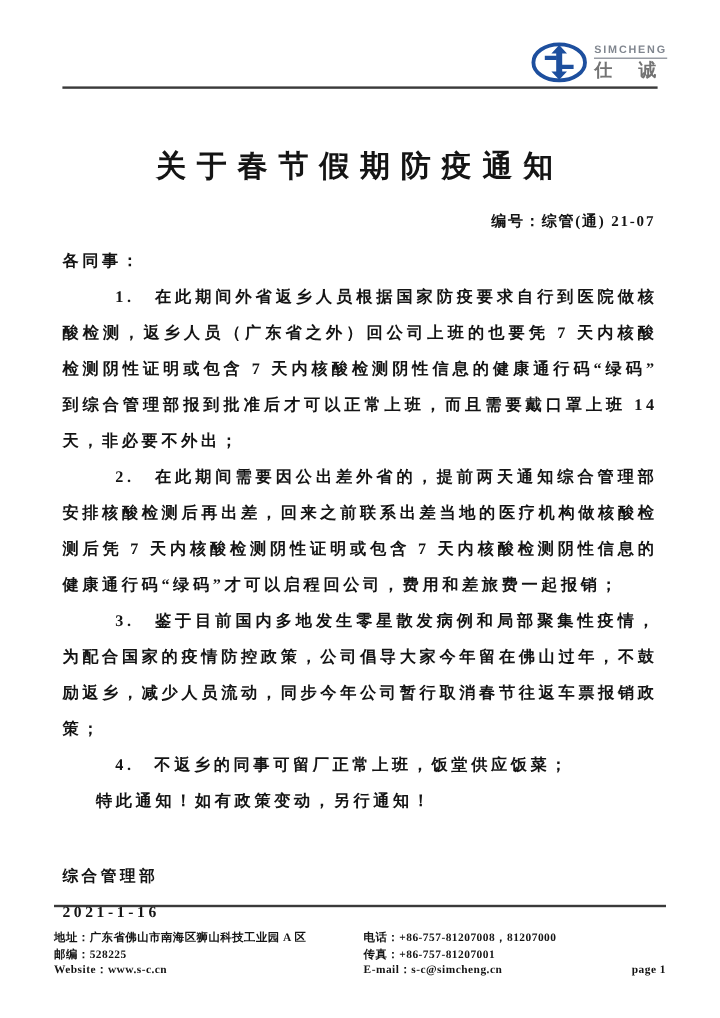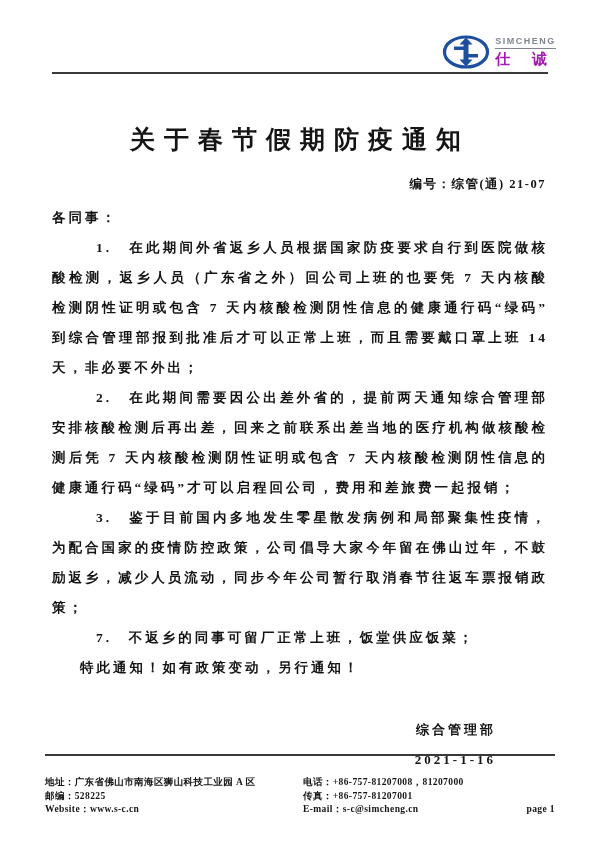--- a/index.html
+++ b/index.html
@@ -19,21 +19,21 @@
   .logo-mark{display:block;}
   .logo-text{display:flex;flex-direction:column;line-height:1;}
   .logo-en{
     font-family:"Liberation Sans","DejaVu Sans",sans-serif;
     font-size:9px;font-weight:bold;color:#80868f;
     letter-spacing:1.5px;
     border-bottom:1.5px solid #80868f;
     padding-bottom:2px;margin-bottom:3px;
   }
   .logo-cn{
-    font-size:15px;font-weight:bold;color:#a21caf;
+    font-size:15px;font-weight:bold;color:#737373;
     letter-spacing:9px;white-space:nowrap;text-align:right;
   }
   .header-rule{
     position:absolute;top:72px;left:52px;width:496px;height:2px;
     background:#3a3a3a;
   }
   
   .content{padding:104px 52px 0 52px;}
   .doc-title{
     margin:16px;text-align:center;
@@ -51,21 +51,20 @@
     line-height:30px;letter-spacing:3px;
     text-align:justify;text-justify:inter-character;
     text-align-last:left;
   }
   .salutation{text-indent:0;}
   .para{text-indent:44px;}
   .closing{text-indent:28px;}
   
   .sign-block{
     margin:32px 52px 0 0;
-    text-align:right;
     font-size:13px;font-weight:bold;
     line-height:30px;letter-spacing:3px;
   }
   
   .footer{
     position:absolute;top:754px;left:45px;width:510px;
     border-top:2px solid #3a3a3a;
     padding-top:20px;
     font-size:9.5px;font-weight:bold;
     line-height:13.5px;letter-spacing:0.4px;
@@ -97,21 +96,21 @@
 
   <div class="content">
     <h1 class="doc-title">关于春节假期防疫通知</h1>
     <div class="doc-number">编号：综管(通) 21-07</div>
 
     <div class="body-text">
       <p class="salutation">各同事：</p>
       <p class="para">1.　在此期间外省返乡人员根据国家防疫要求自行到医院做核酸检测，返乡人员（广东省之外）回公司上班的也要凭 7 天内核酸检测阴性证明或包含 7 天内核酸检测阴性信息的健康通行码“绿码”到综合管理部报到批准后才可以正常上班，而且需要戴口罩上班 14 天，非必要不外出；</p>
       <p class="para">2.　在此期间需要因公出差外省的，提前两天通知综合管理部安排核酸检测后再出差，回来之前联系出差当地的医疗机构做核酸检测后凭 7 天内核酸检测阴性证明或包含 7 天内核酸检测阴性信息的健康通行码“绿码”才可以启程回公司，费用和差旅费一起报销；</p>
       <p class="para">3.　鉴于目前国内多地发生零星散发病例和局部聚集性疫情，为配合国家的疫情防控政策，公司倡导大家今年留在佛山过年，不鼓励返乡，减少人员流动，同步今年公司暂行取消春节往返车票报销政策；</p>
-      <p class="para">7.　不返乡的同事可留厂正常上班，饭堂供应饭菜；</p>
+      <p class="para">4.　不返乡的同事可留厂正常上班，饭堂供应饭菜；</p>
       <p class="closing">特此通知！如有政策变动，另行通知！</p>
     </div>
 
     <div class="sign-block">
       <div>综合管理部</div>
       <div>2021-1-16</div>
     </div>
   </div>
 
   <div class="footer">

